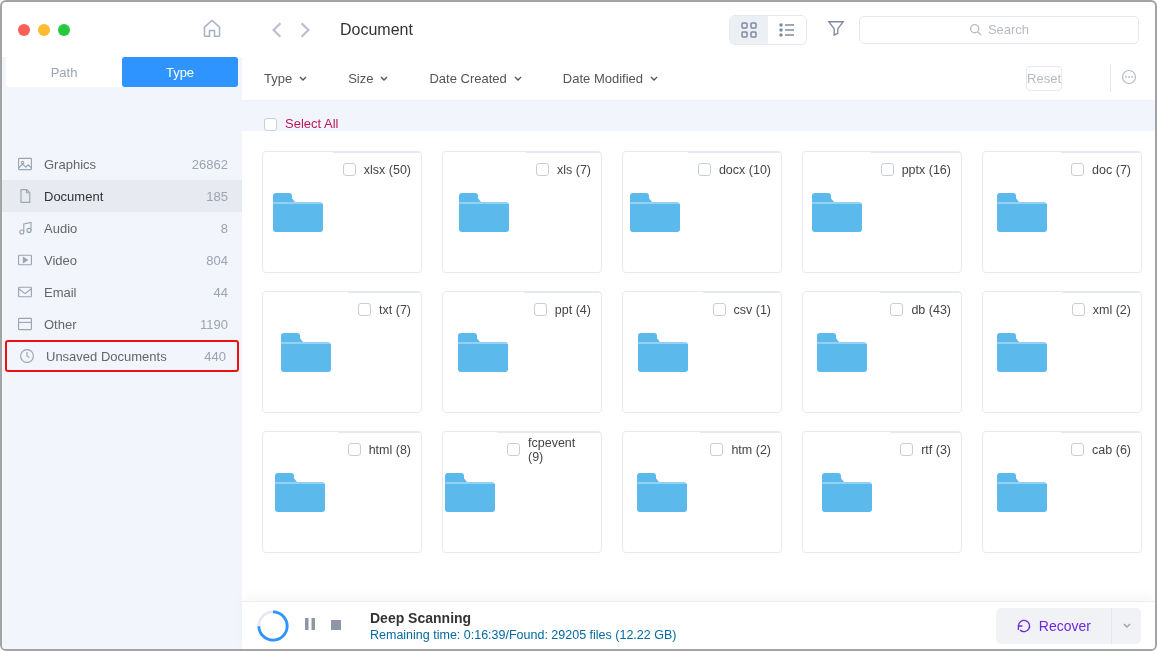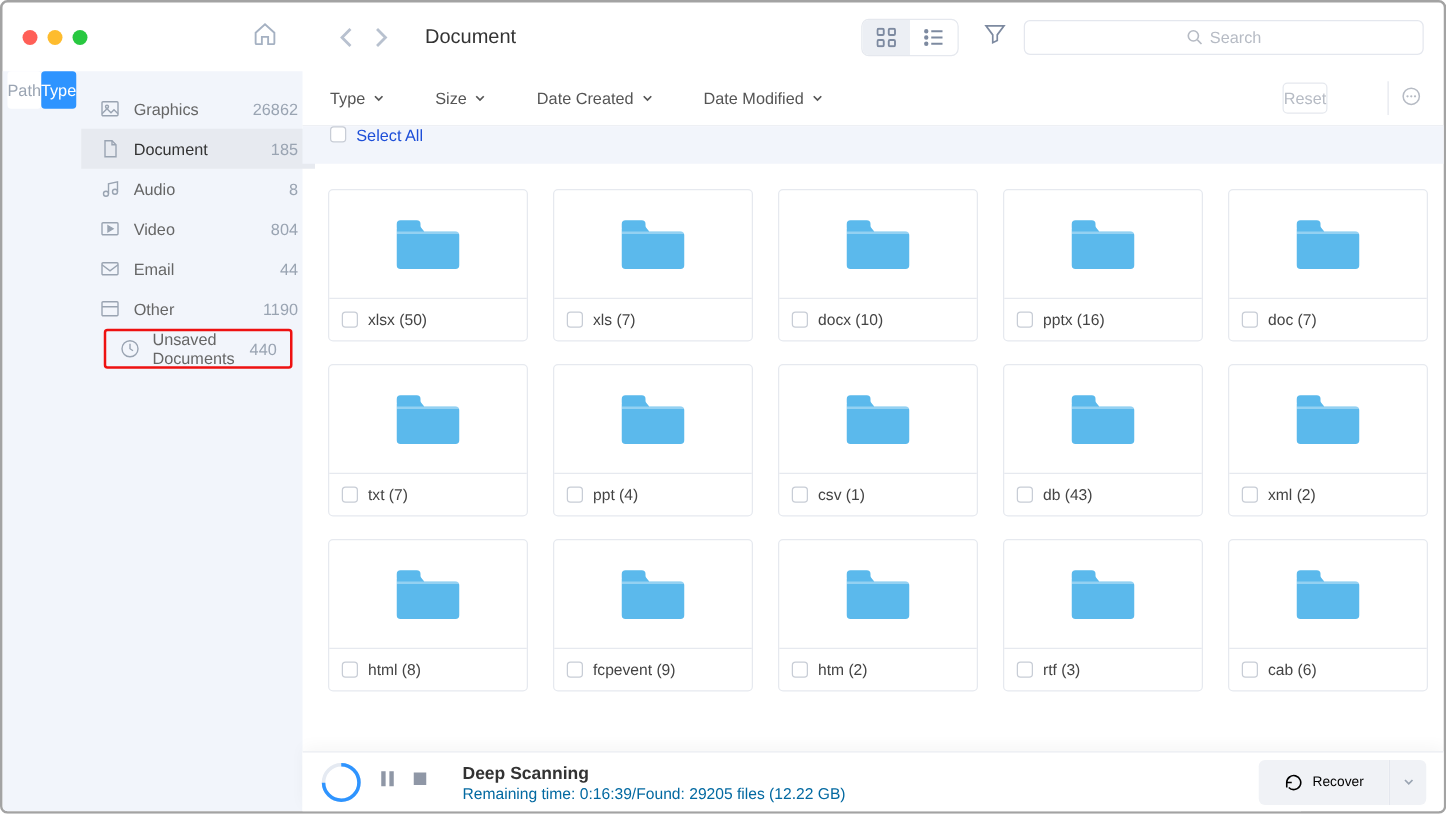--- a/index.html
+++ b/index.html
@@ -12,52 +12,52 @@
 .dot.yellow { background: #febc2e; }
 .dot.green { background: #28c840; }
 .home-icon { margin-left: auto; margin-right: 20px; color: #a5b1c2; }
 .nav-arrows { display: flex; gap: 14px; padding-left: 28px; color: #b8c1cf;}
 .nav-arrows span svg { display:block; }
 .title { font-size: 16px; color: #333; margin-left: 28px; }
 .view-toggle { margin-left: auto; display: flex; border: 1px solid #e5e8ee; border-radius: 6px; overflow: hidden; }
 .view-btn { width: 38px; height: 28px; display: flex; align-items: center; justify-content: center; color: #7d8aa0;}
 .view-btn.active { background: #eceff4; }
 .filter-icon { margin-left: 20px; color: #7d8aa0; }
-.search-box { margin-left: 14px; margin-right: 16px; border: 1px solid #e4e7ee; border-radius: 5px; width: 320px; height: 28px; display: flex; align-items: center; justify-content: center; color: #b6bbc4; font-size: 13px; gap: 6px;}
+.search-box { margin-left: 14px; margin-right: 16px; border: 1px solid #e4e7ee; border-radius: 5px; width: 280px; height: 28px; display: flex; align-items: center; justify-content: center; color: #b6bbc4; font-size: 13px; gap: 6px;}
 .body { display: flex; flex: 1; min-height: 0; }
-.sidebar { width: 240px; background: #f2f5fb; display: flex; flex-direction: row; }
+.sidebar { width: 240px; background: #f2f5fb; display: flex; flex-direction: column; gap: 47px; }
 .tabs { display: flex; height: 30px; margin: 0 4px; }
 .tab { flex: 1; font-size: 13px; display: flex; align-items: center; justify-content: center; color: #9aa4b2; background:#fff; border-radius:3px;}
 .tab.active { background: #2e94ff; color: #fff; }
 .cat-list { margin-top: 14px; }
 .cat { display: flex; align-items: center; height: 32px; padding: 0 14px 0 14px; font-size: 13px; color: #666; gap: 10px; position: relative;}
 .cat .icon { width: 18px; display:flex; justify-content:center; color:#9aa4b2;}
 .cat .count { margin-left: auto; color: #9aa4b2; }
 .cat.selected { background: #e7eaf0; color:#333; }
-.cat.highlight { border: 2px solid #e11; border-radius:3px; margin:0 18px; padding: 0 11px;}
+.cat.highlight { border: 2px solid #e11; border-radius:3px; margin:0 3px; padding: 0 11px;}
 .main { flex: 1; display: flex; flex-direction: column; min-width: 0; position:relative;}
 .filterbar { height: 44px; border-bottom: 1px solid #eef0f4; display: flex; align-items: center; padding-left: 22px; gap: 40px; font-size: 13px; color: #555;}
 .filterbar .drop { display: flex; align-items: center; gap: 6px; }
 .reset { margin-left: auto; border:1px solid #e5e8ee; color:#b6bbc4; font-size:13px; padding:4px 0; border-radius:4px; margin-right:8px;}
 .more-icon { color:#b6bbc4; border-left:1px solid #e5e8ee; padding:4px 10px; margin-right:8px;}
-.selectall { height: 30px; background: #f2f5fb; display: flex; align-items: flex-start; padding-left: 22px; font-size: 13px; color: #1d4ed8; gap: 8px;}
+.selectall { height: 30px; background: #f2f5fb; display: flex; align-items: flex-end; padding-left: 22px; font-size: 13px; color: #be185d; gap: 8px;}
 .grid { padding: 20px; display: grid; grid-template-columns: repeat(5, 160px); gap: 18px 20px; overflow-y:auto; align-content: start; flex:1; }
-.folder-card { border: 1px solid #e6e9ef; border-radius: 4px; height: 122px; display: flex; flex-direction: column; }
+.folder-card { border: 1px solid #e6e9ef; border-radius: 4px; height: 122px; display: flex; }
 .folder-vis { flex: 1; display: flex; align-items: center; justify-content: center; }
 .folder-svg { width: 54px; height: 44px; }
 .folder-label { border-top: 1px solid #e6e9ef; height: 34px; display: flex; align-items: center; padding: 0 10px; font-size: 12.5px; color: #444; gap: 8px;}
 .chk { width: 13px; height: 13px; border: 1px solid #c8cdd6; border-radius: 3px; flex-shrink: 0; background:#fff;}
 .footer { position:absolute; bottom:0; left:0; right:0; height: 48px; border-top: 1px solid #e9ecf1; background: #fff; display: flex; align-items: center; padding: 0 14px 0 14px; box-shadow: 0 -4px 12px rgba(0,0,0,0.04);}
 .spinner { width: 34px; height: 34px; margin-right: 14px; position:relative;}
 .spinner svg { transform: rotate(-90deg); }
 .controls { display:flex; gap:14px; color:#8f97a6; margin-right:28px;}
 .scan-info .t { font-size: 14px; color: #333; font-weight: 600;}
 .scan-info .s { font-size: 12.5px; color: #0369a1; margin-top: 2px;}
 .recover { margin-left: auto; display:flex; }
-.recover-btn { background: #f0f2f6; color: #000000; font-size: 11px; padding: 10px 20px; border-radius: 5px 0 0 5px; display:flex; align-items:center; gap:7px;}
+.recover-btn { background: #f0f2f6; color: #6d28d9; font-size: 14px; padding: 10px 20px; border-radius: 5px 0 0 5px; display:flex; align-items:center; gap:7px;}
 .recover-drop { background: #f0f2f6; color:#9aa4b2; width:30px; border-radius:0 5px 5px 0; border-left:1px solid #e4e7ee; display:flex; align-items:center; justify-content:center;}
 .chev { width:10px; height:10px; }
 </style>
 </head>
 <body>
 
 <div class="window">
   <div class="topbar">
     <div class="traffic">
       <div class="dot red"></div>

